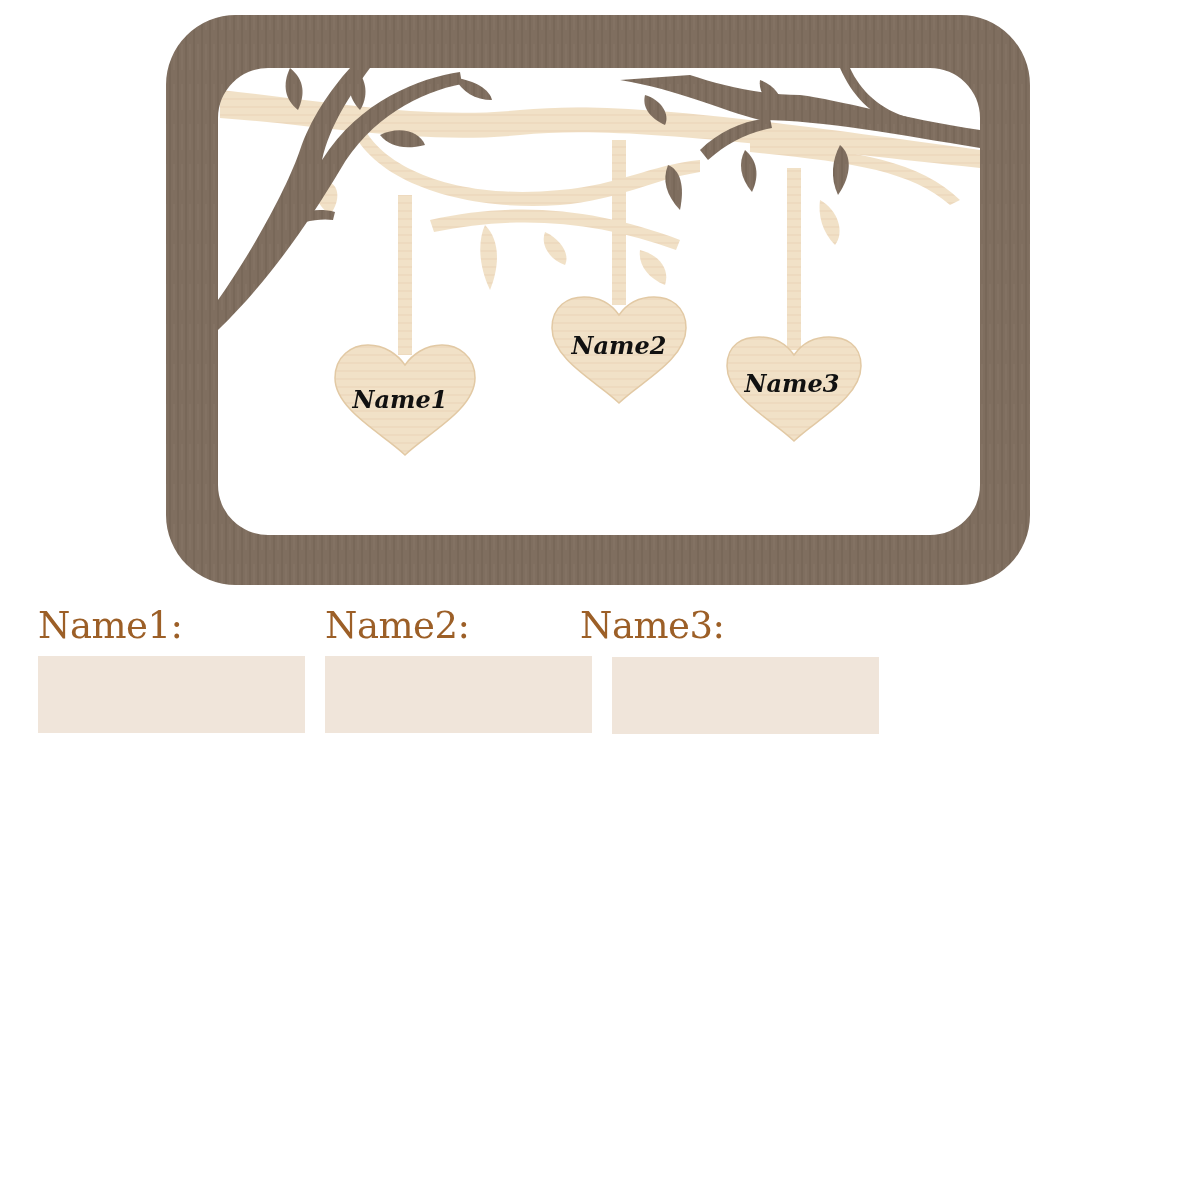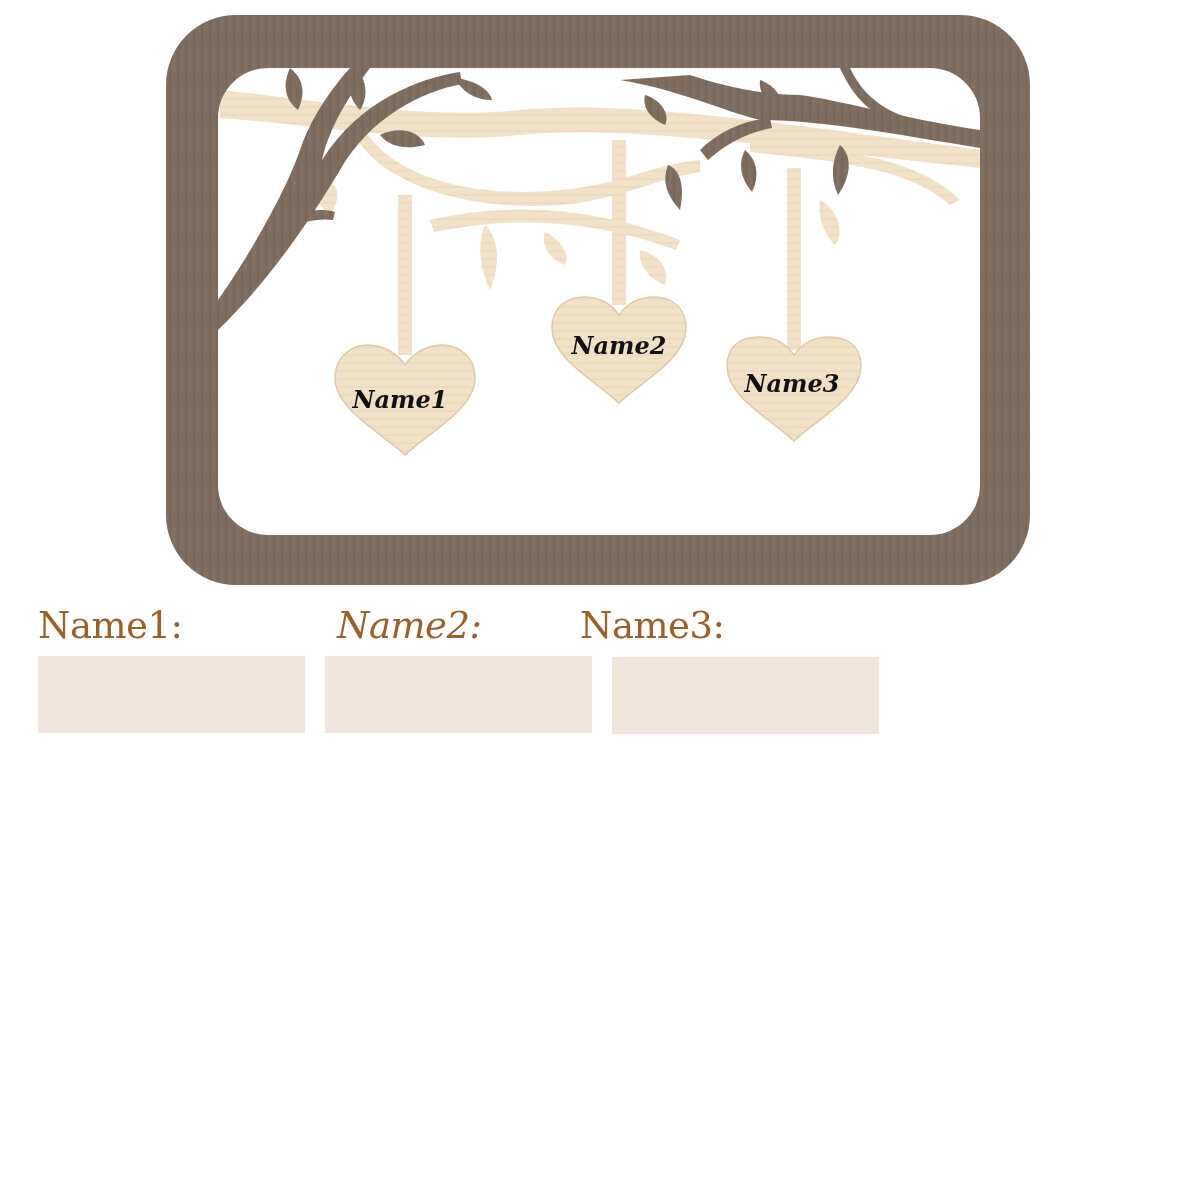--- a/index.html
+++ b/index.html
@@ -73,17 +73,17 @@
   </g>
   <g>
     <path fill="url(#lightgrain)" stroke="#e2c9a4" stroke-width="1.5" d="M794 441 C774 421 727 398 727 366 C727 344 743 337 759 337 C776 337 787 345 794 355 C801 345 812 337 829 337 C845 337 861 344 861 366 C861 398 814 421 794 441 Z"></path>
     <text class="heart-text" x="792" y="392" text-anchor="middle">Name3</text>
   </g>
 </svg>
 
 <div class="field-label" style="left:38px;">Name1:</div>
 <input class="field-box" style="left: 38px;" type="text" value="">
 
-<div class="field-label" style="left:337px;font-style:italic;">Name2:</div>
+<div class="field-label" style="left:325px;">Name2:</div>
 <input class="field-box" style="left: 325px;" type="text" value="">
 
 <div class="field-label" style="left:580px;">Name3:</div>
 <input class="field-box" style="left: 612px; top: 657px;" type="text" value="">
 
 </body></html>

